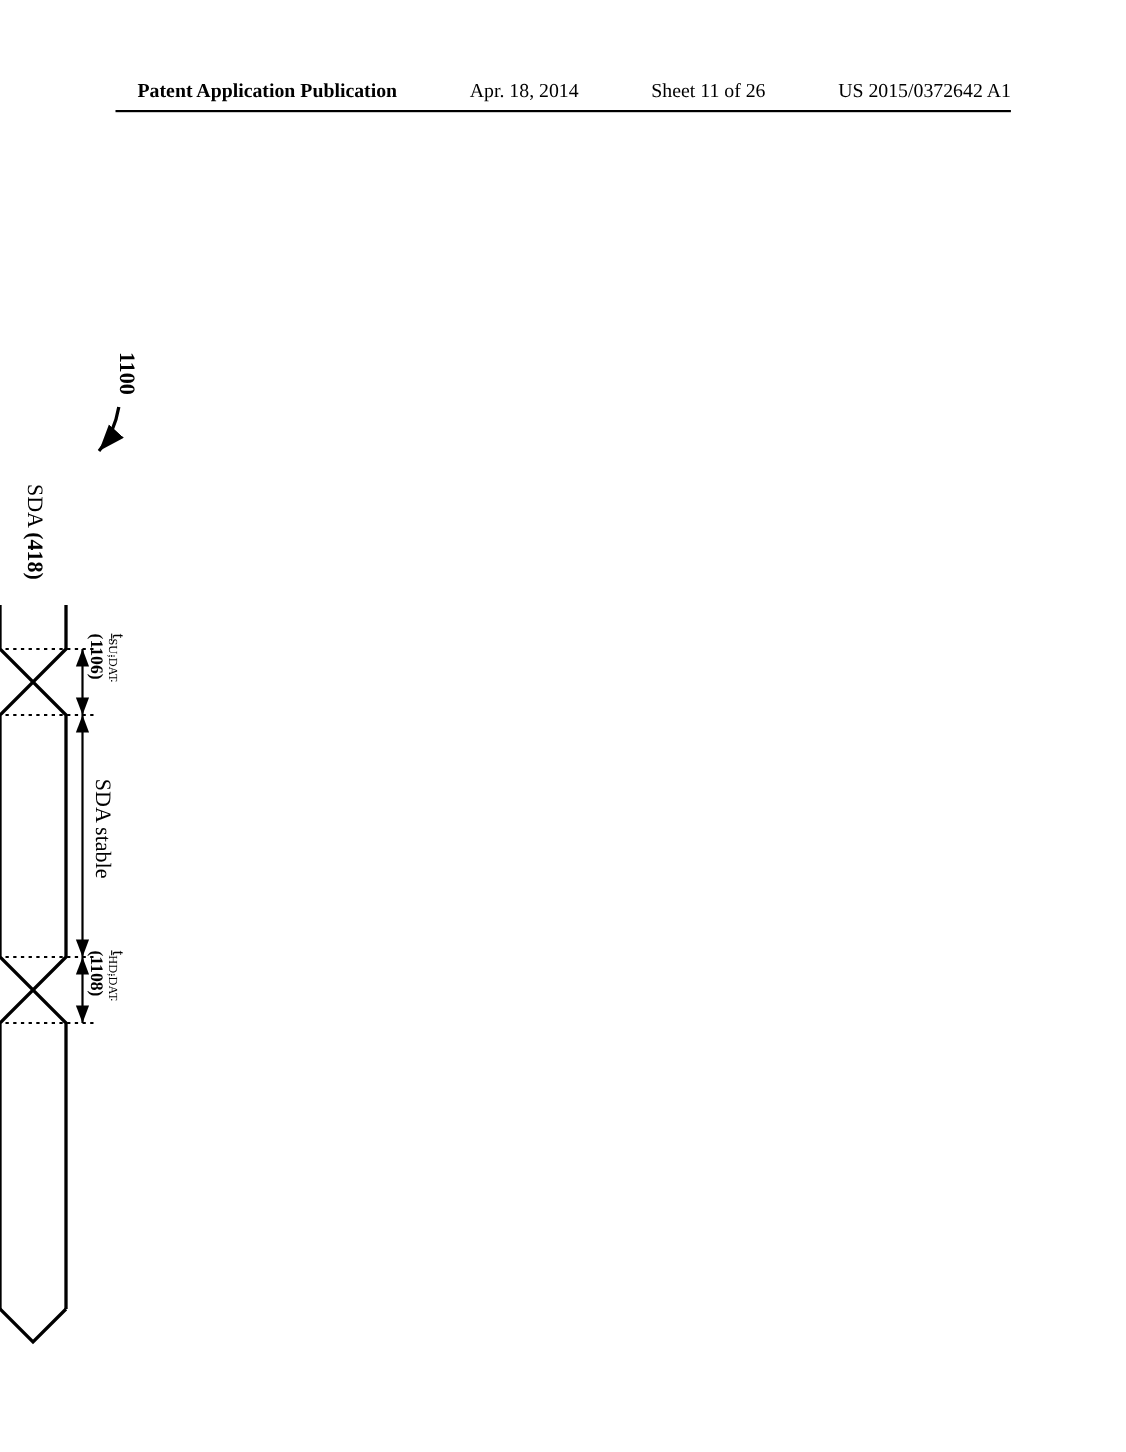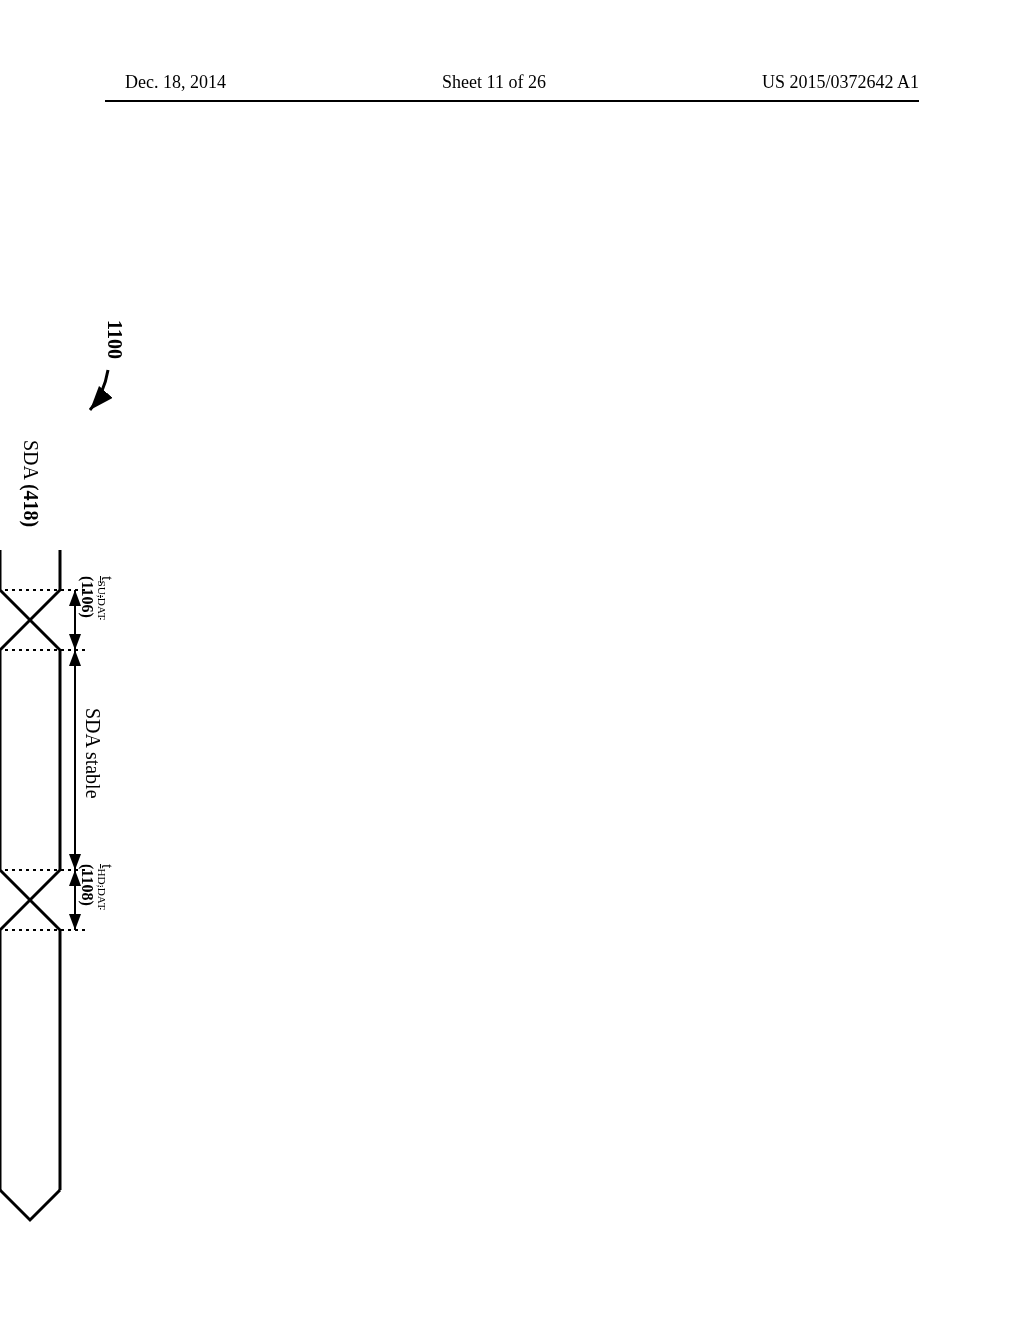--- a/index.html
+++ b/index.html
@@ -64,21 +64,22 @@
   }
   .bold { font-weight: bold; }
   .underline { text-decoration: underline; }
   .small { font-size: 16px; }
   .sub { vertical-align: sub; font-size: 0.7em; }
 </style>
 </head>
 <body>
 
 <div class="header">
-  <span class="date">Dec. 18, 2014</span>
+  <span class="pub">Patent Application Publication</span>
+  <span class="date">Apr. 18, 2014</span>
   <span class="sheet">Sheet 11 of 26</span>
   <span class="docnum">US 2015/0372642 A1</span>
 </div>
 <div class="hr"></div>
 
 <div class="figure-wrap">
   <div class="rotated">
 
     <svg class="svg-diagram" width="1060" height="760" viewBox="0 0 1060 760">
       <defs>

